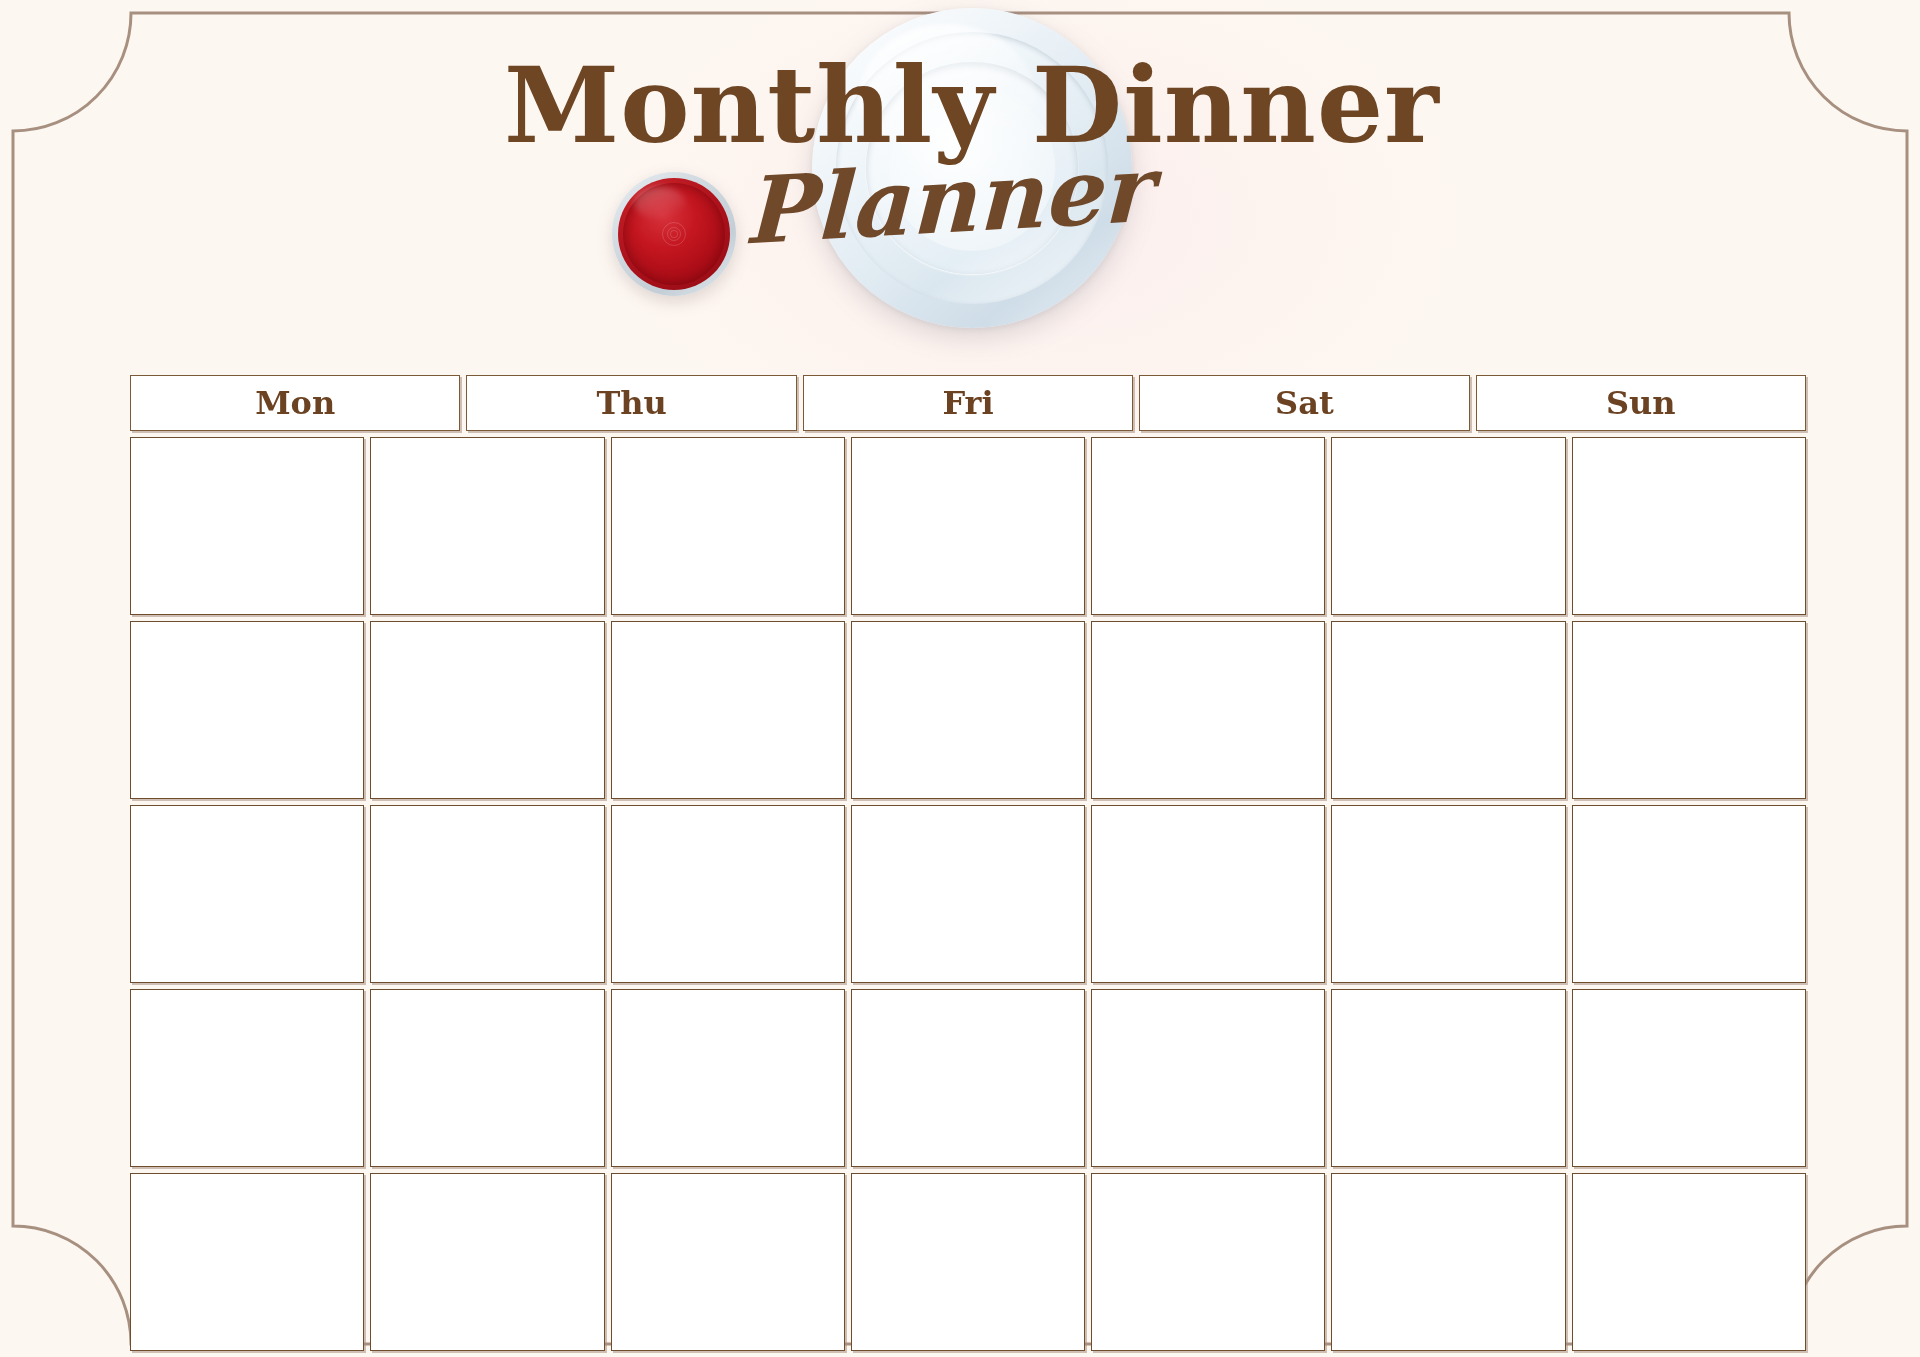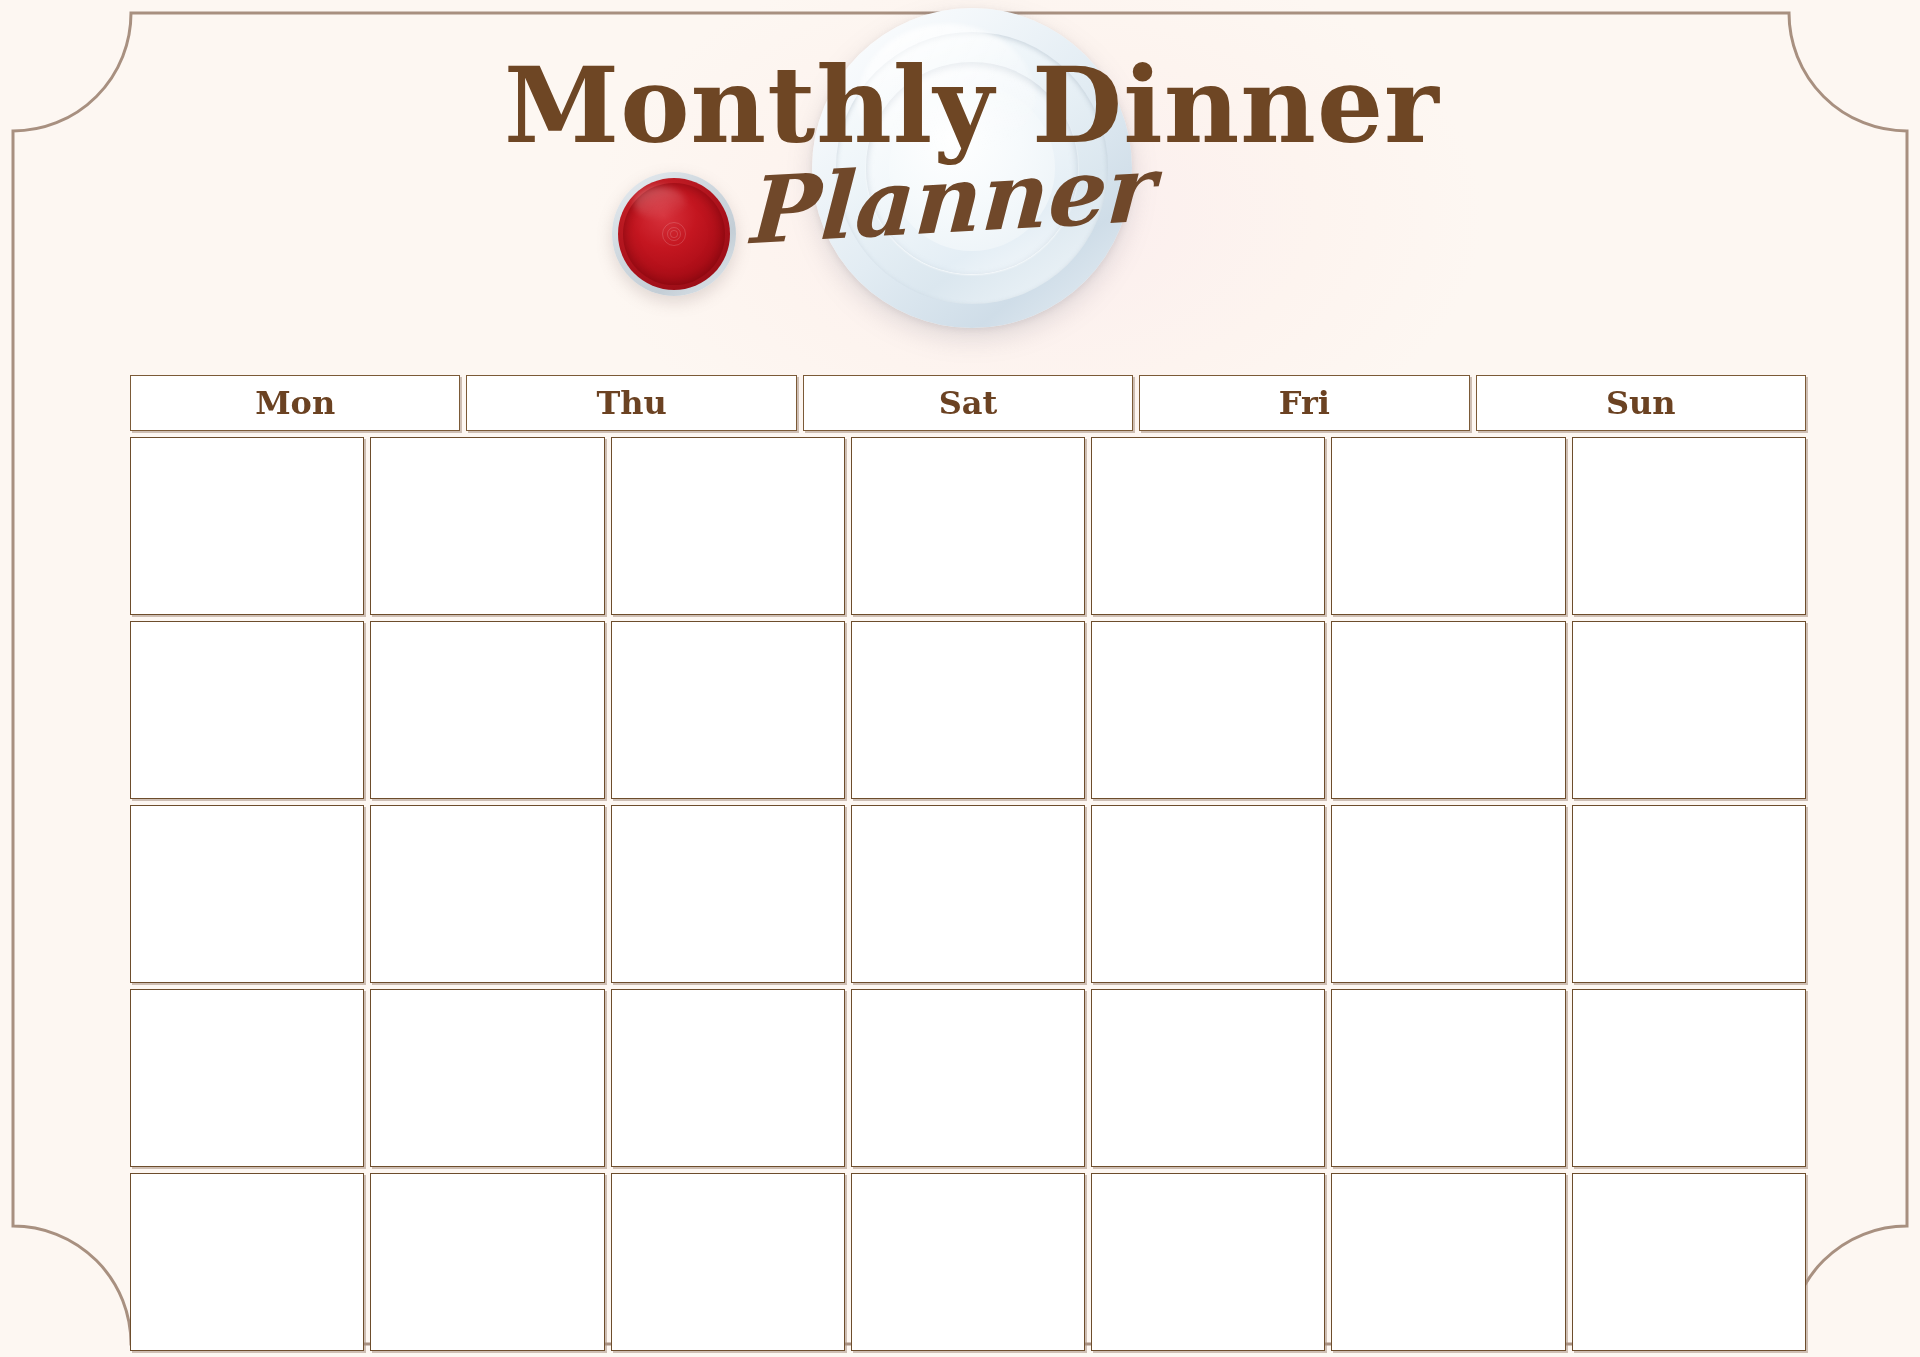--- a/index.html
+++ b/index.html
@@ -257,24 +257,24 @@
 
   <div class="calendar">
     <div class="weekday-row">
         <div class="weekday">
           <span>Mon</span>
         </div>
         <div class="weekday">
           <span>Thu</span>
         </div>
         <div class="weekday">
+          <span>Fri</span>
+        </div>
+        <div class="weekday">
           <span>Sat</span>
-        </div>
-        <div class="weekday">
-          <span>Fri</span>
         </div>
         <div class="weekday">
           <span>Sun</span>
         </div>
       </div>
     <div class="weeks">
         <div class="week-row">
           <div class="day-cell"></div>
           <div class="day-cell"></div>
           <div class="day-cell"></div>

